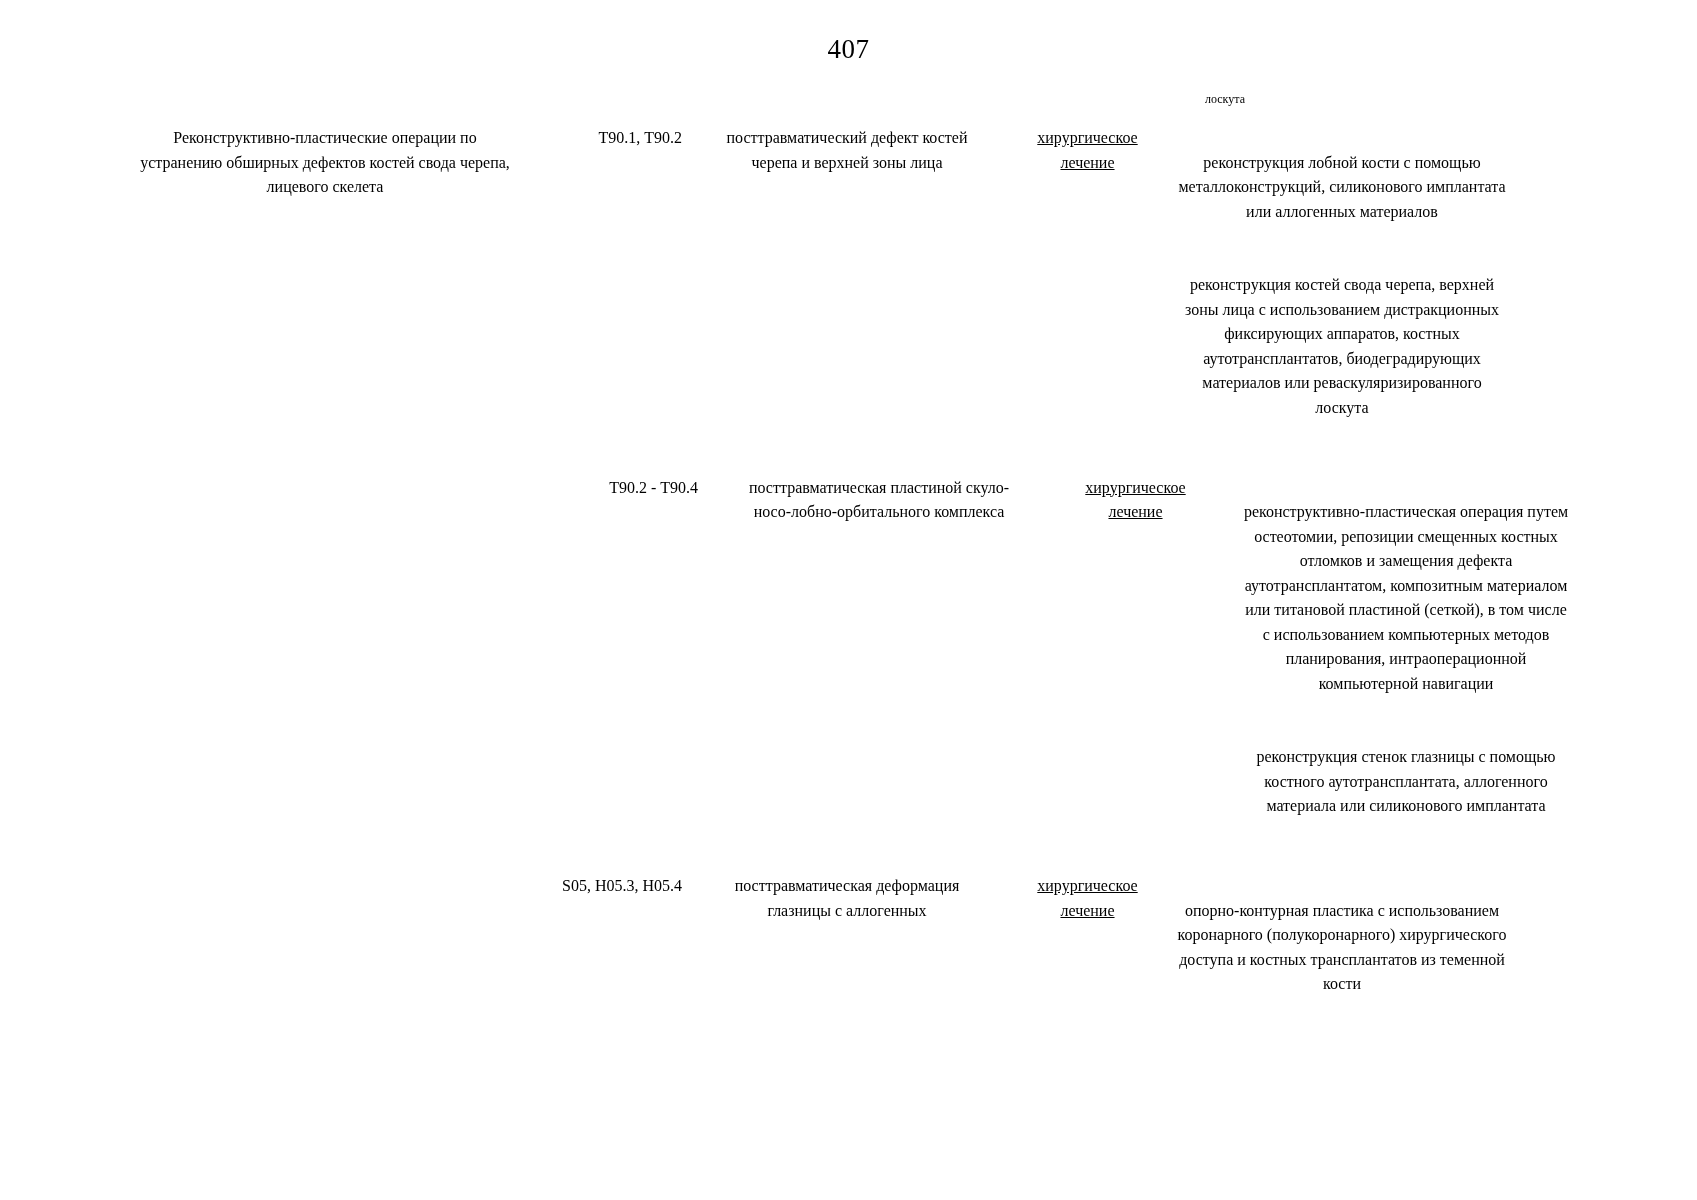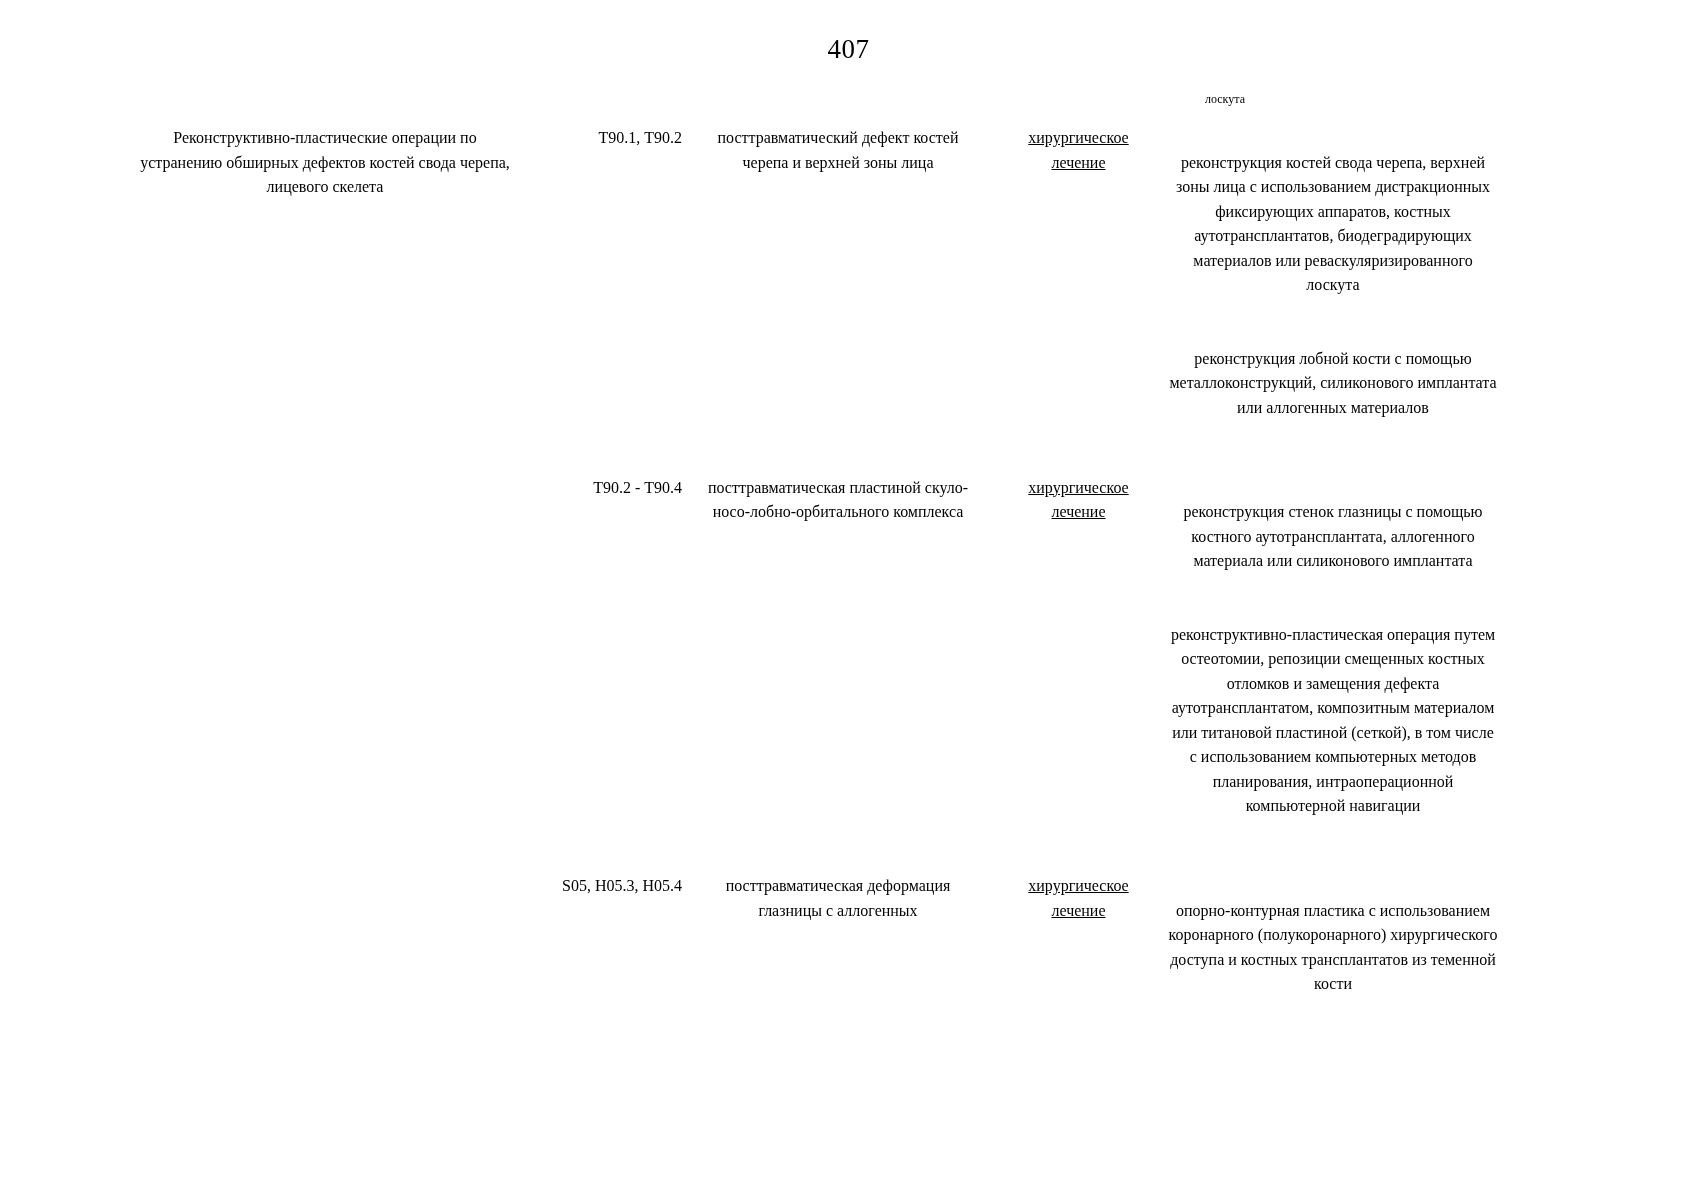--- a/index.html
+++ b/index.html
@@ -66,62 +66,62 @@
     box-sizing: border-box;
     font-size: 16px;
     line-height: 24.5px;
     text-align: center;
     padding: 0;
     white-space: pre-line;
   }
 
   .col-service   { width: 370px; margin-left: 140px; }
   .col-code      { width: 160px; margin-left: 12px; text-align: right; }
-  .col-diagnosis { width: 290px; margin-left: 11px; }
+  .col-diagnosis { width: 290px; margin-left: 20px; }
   .col-treatment { width: 155px; margin-left: 18px; text-decoration: underline; }
   .col-method    { width: 330px; margin-left: 12px; }
 
   .method-block + .method-block {
     margin-top: 24.5px;
   }
 
   .row-gap-1 { margin-top: 0; }
-  .row-gap-2 { margin-top: 31px; }
+  .row-gap-2 { margin-top: 31px; gap: 16px; }
   .row-gap-3 { margin-top: 31px; }
 </style>
 </head>
 <body>
 
 <div class="page">
 
   <div class="page-number">407</div>
 
   <div class="continuation">лоскута</div>
 
   <div class="table">
 
     <div class="row row-gap-1">
       <div class="cell col-service">Реконструктивно-пластические операции по устранению обширных дефектов костей свода черепа, лицевого скелета</div>
       <div class="cell col-code">Т90.1, Т90.2</div>
       <div class="cell col-diagnosis">посттравматический дефект костей черепа и верхней зоны лица</div>
       <div class="cell col-treatment">хирургическое лечение</div>
       <div class="cell col-method">
+        <div class="method-block">реконструкция лобной кости с помощью металлоконструкций, силиконового имплантата или аллогенных материалов</div>
         <div class="method-block">реконструкция костей свода черепа, верхней зоны лица с использованием дистракционных фиксирующих аппаратов, костных аутотрансплантатов, биодеградирующих материалов или реваскуляризированного лоскута</div>
-        <div class="method-block">реконструкция лобной кости с помощью металлоконструкций, силиконового имплантата или аллогенных материалов</div>
       </div>
     </div>
 
     <div class="row row-gap-2">
       <div class="cell col-service"></div>
       <div class="cell col-code">Т90.2 - Т90.4</div>
       <div class="cell col-diagnosis">посттравматическая пластиной скуло-носо-лобно-орбитального комплекса</div>
       <div class="cell col-treatment">хирургическое лечение</div>
       <div class="cell col-method">
+        <div class="method-block">реконструктивно-пластическая операция путем остеотомии, репозиции смещенных костных отломков и замещения дефекта аутотрансплантатом, композитным материалом или титановой пластиной (сеткой), в том числе с использованием компьютерных методов планирования, интраоперационной компьютерной навигации</div>
         <div class="method-block">реконструкция стенок глазницы с помощью костного аутотрансплантата, аллогенного материала или силиконового имплантата</div>
-        <div class="method-block">реконструктивно-пластическая операция путем остеотомии, репозиции смещенных костных отломков и замещения дефекта аутотрансплантатом, композитным материалом или титановой пластиной (сеткой), в том числе с использованием компьютерных методов планирования, интраоперационной компьютерной навигации</div>
       </div>
     </div>
 
     <div class="row row-gap-3">
       <div class="cell col-service"></div>
       <div class="cell col-code">S05, H05.3, H05.4</div>
       <div class="cell col-diagnosis">посттравматическая деформация глазницы с аллогенных</div>
       <div class="cell col-treatment">хирургическое лечение</div>
       <div class="cell col-method">
         <div class="method-block">опорно-контурная пластика с использованием коронарного (полукоронарного) хирургического доступа и костных трансплантатов из теменной кости</div>

